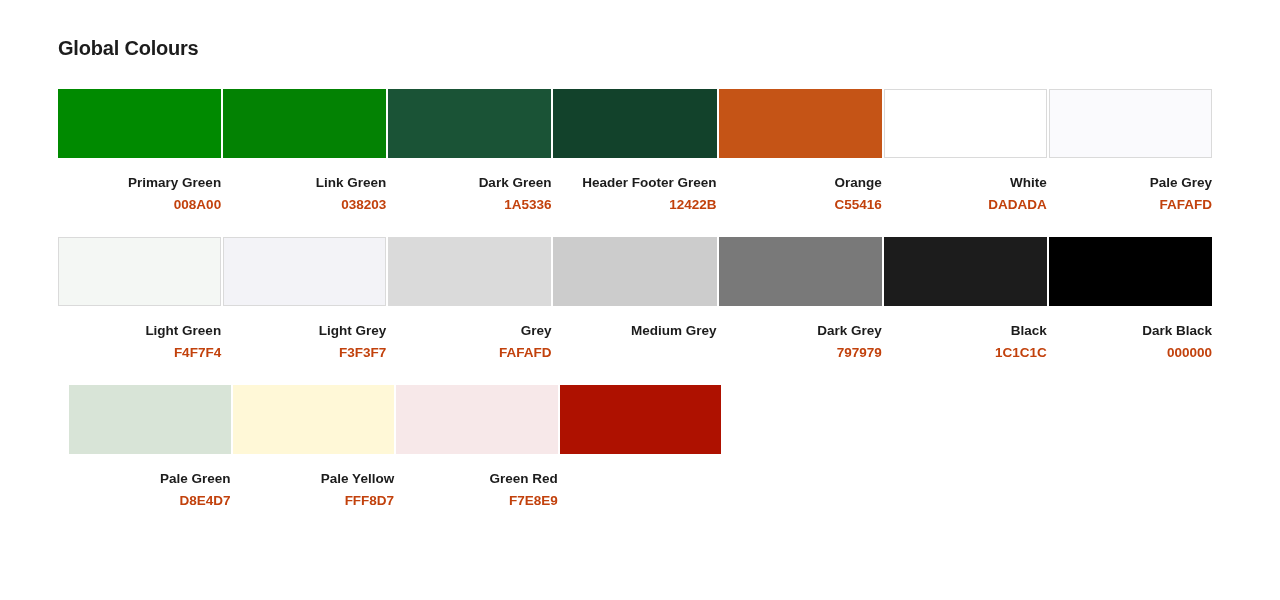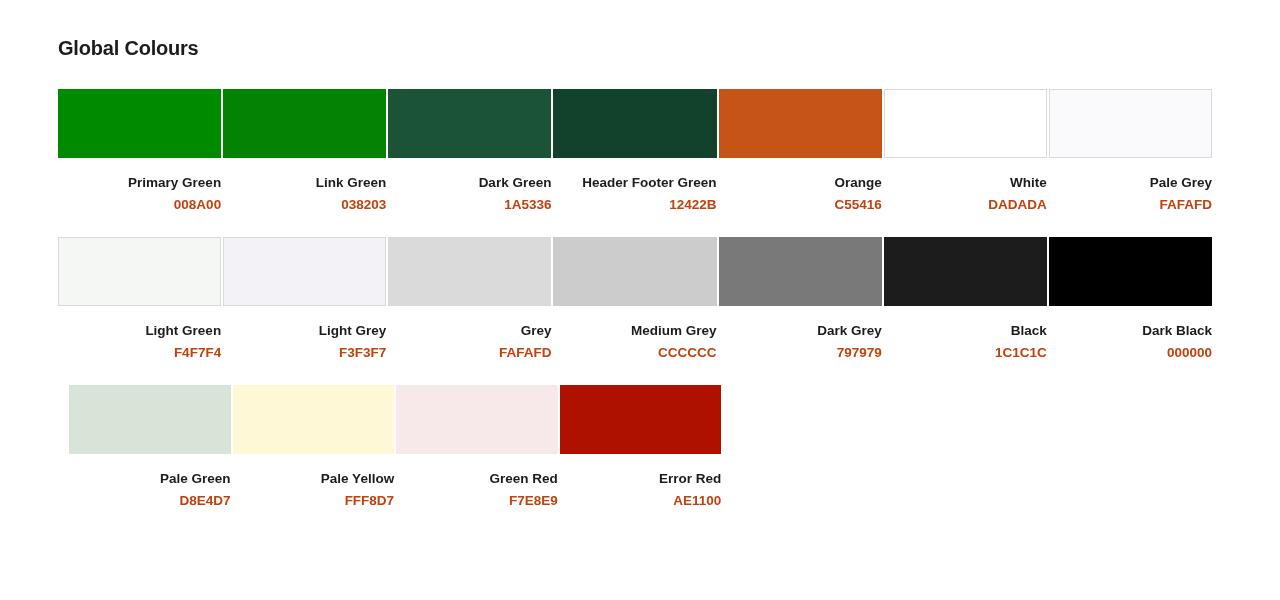--- a/index.html
+++ b/index.html
@@ -164,21 +164,20 @@
           <div class="swatch-chip" style="background-color: rgb(218, 218, 218);"></div>
           <div class="swatch-meta">
             <span class="swatch-name">Grey</span>
             <span class="swatch-hex">FAFAFD</span>
           </div>
         </div>
         <div class="swatch-cell">
           <div class="swatch-chip" style="background-color: rgb(204, 204, 204);"></div>
           <div class="swatch-meta">
             <span class="swatch-name">Medium Grey</span>
-            <span class="swatch-hex">CCCCCC</span>
           </div>
         </div>
         <div class="swatch-cell">
           <div class="swatch-chip" style="background-color: rgb(121, 121, 121);"></div>
           <div class="swatch-meta">
             <span class="swatch-name">Dark Grey</span>
             <span class="swatch-hex">797979</span>
           </div>
         </div>
         <div class="swatch-cell">
@@ -213,24 +212,20 @@
         </div>
         <div class="swatch-cell">
           <div class="swatch-chip" style="background-color: rgb(247, 232, 233);"></div>
           <div class="swatch-meta">
             <span class="swatch-name">Green Red</span>
             <span class="swatch-hex">F7E8E9</span>
           </div>
         </div>
         <div class="swatch-cell">
           <div class="swatch-chip" style="background-color: rgb(174, 17, 0);"></div>
-          <div class="swatch-meta">
-            <span class="swatch-name">Error Red</span>
-            <span class="swatch-hex">AE1100</span>
-          </div>
         </div>
         <div class="swatch-cell empty">
           <div class="swatch-chip"></div>
           <div class="swatch-meta">
             <span class="swatch-name"></span>
             <span class="swatch-hex"></span>
           </div>
         </div>
         <div class="swatch-cell empty">
           <div class="swatch-chip"></div>

